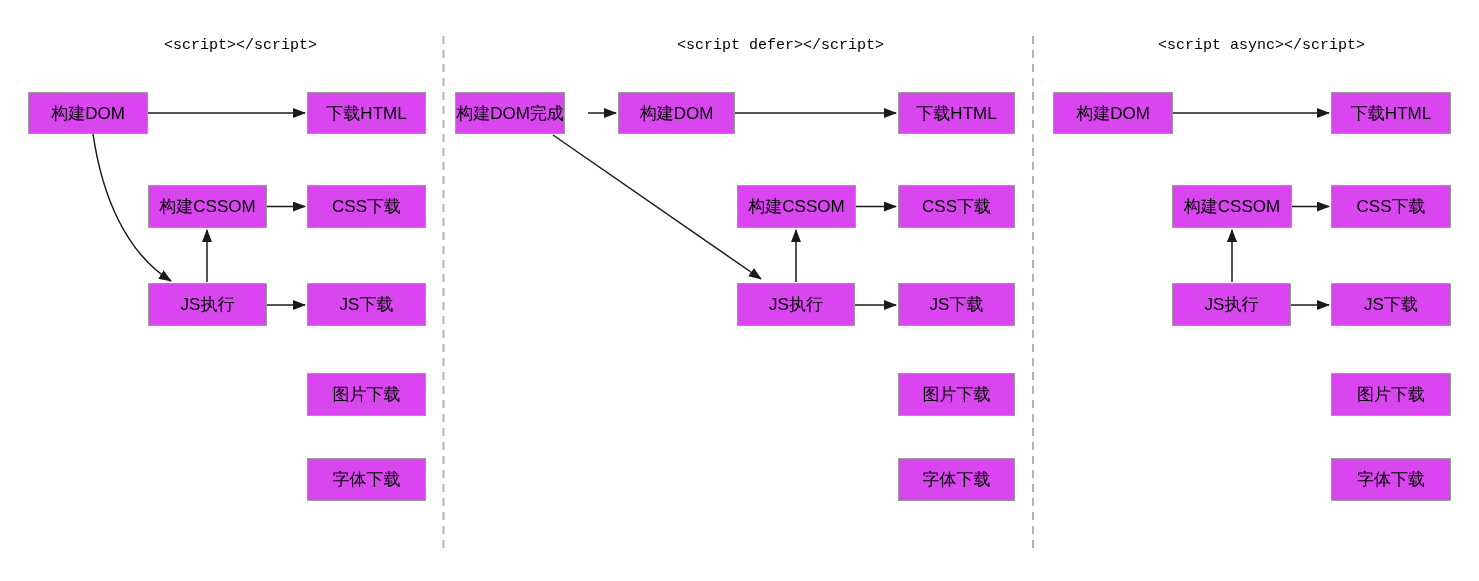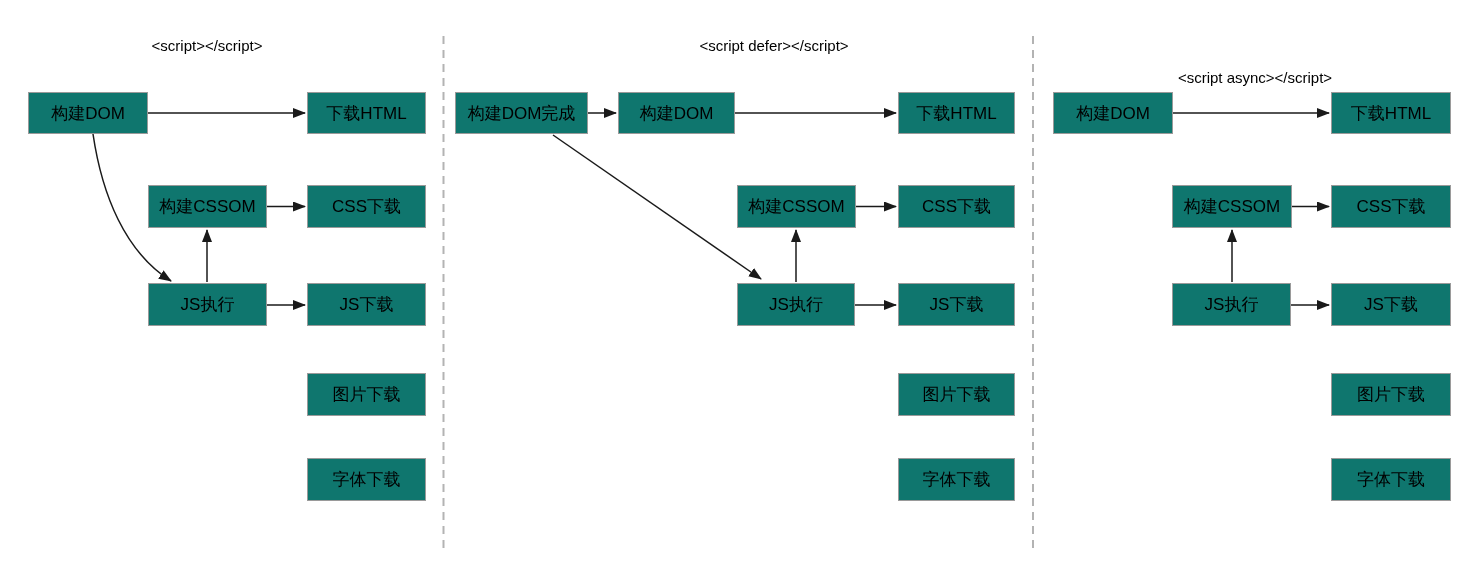--- a/index.html
+++ b/index.html
@@ -28,37 +28,38 @@
     stroke: var(--divider, #b3b3b3);
     stroke-width: 2;
     stroke-dasharray: 8 6;
     fill: none;
   }
   #arrowhead-path { fill: var(--arrow, #1a1a1a); }
   .node {
     position: absolute;
     box-sizing: border-box;
     border: 1.5px solid var(--box-border, #9a9a9a);
-    background: #0f766e;
+    background: #d946ef;
     color: var(--text, #000000);
     font-size: 17px;
     line-height: 1;
     display: flex;
     align-items: center;
     justify-content: center;
     white-space: nowrap;
   }
   .panel-title {
     position: absolute;
     top: 37px;
     width: 220px;
-    text-align: center;
+    text-align: right;
     color: var(--text, #000000);
     font-size: 15px;
     white-space: nowrap;
+    font-family: Liberation Mono, monospace;
   }
 </style>
 </head>
 <body>
 
 <div id="canvas">
 
   <svg id="wires" xmlns="http://www.w3.org/2000/svg">
     <defs>
       <marker id="arrowhead" markerUnits="userSpaceOnUse" markerWidth="14" markerHeight="12" refX="12" refY="5" orient="auto">
@@ -95,33 +96,33 @@
     <div class="node" style="left:148px; top:185px; width:119px; height:43px;">构建CSSOM</div>
     <div class="node" style="left:307px; top:185px; width:119px; height:43px;">CSS下载</div>
     <div class="node" style="left:148px; top:283px; width:119px; height:43px;">JS执行</div>
     <div class="node" style="left:307px; top:283px; width:119px; height:43px;">JS下载</div>
     <div class="node" style="left:307px; top:373px; width:119px; height:43px;">图片下载</div>
     <div class="node" style="left:307px; top:458px; width:119px; height:43px;">字体下载</div>
   </div>
 
   <div>
     <div class="panel-title" style="left:664px;">&lt;script defer&gt;&lt;/script&gt;</div>
-    <div class="node" style="left:455px; top:92px;  width:133px; height:42px;">构建DOM完成</div>
+    <div class="node" style="left:455px; top:92px;  width:110px; height:42px;">构建DOM完成</div>
     <div class="node" style="left:618px; top:92px;  width:117px; height:42px;">构建DOM</div>
     <div class="node" style="left:898px; top:92px;  width:117px; height:42px;">下载HTML</div>
     <div class="node" style="left:737px; top:185px; width:119px; height:43px;">构建CSSOM</div>
     <div class="node" style="left:898px; top:185px; width:117px; height:43px;">CSS下载</div>
     <div class="node" style="left:737px; top:283px; width:118px; height:43px;">JS执行</div>
     <div class="node" style="left:898px; top:283px; width:117px; height:43px;">JS下载</div>
     <div class="node" style="left:898px; top:373px; width:117px; height:43px;">图片下载</div>
     <div class="node" style="left:898px; top:458px; width:117px; height:43px;">字体下载</div>
   </div>
 
   <div>
-    <div class="panel-title" style="left:1145px;margin-top:32px;">&lt;script async&gt;&lt;/script&gt;</div>
+    <div class="panel-title" style="left:1145px;">&lt;script async&gt;&lt;/script&gt;</div>
     <div class="node" style="left:1053px; top:92px;  width:120px; height:42px;">构建DOM</div>
     <div class="node" style="left:1331px; top:92px;  width:120px; height:42px;">下载HTML</div>
     <div class="node" style="left:1172px; top:185px; width:120px; height:43px;">构建CSSOM</div>
     <div class="node" style="left:1331px; top:185px; width:120px; height:43px;">CSS下载</div>
     <div class="node" style="left:1172px; top:283px; width:119px; height:43px;">JS执行</div>
     <div class="node" style="left:1331px; top:283px; width:120px; height:43px;">JS下载</div>
     <div class="node" style="left:1331px; top:373px; width:120px; height:43px;">图片下载</div>
     <div class="node" style="left:1331px; top:458px; width:120px; height:43px;">字体下载</div>
   </div>
 

